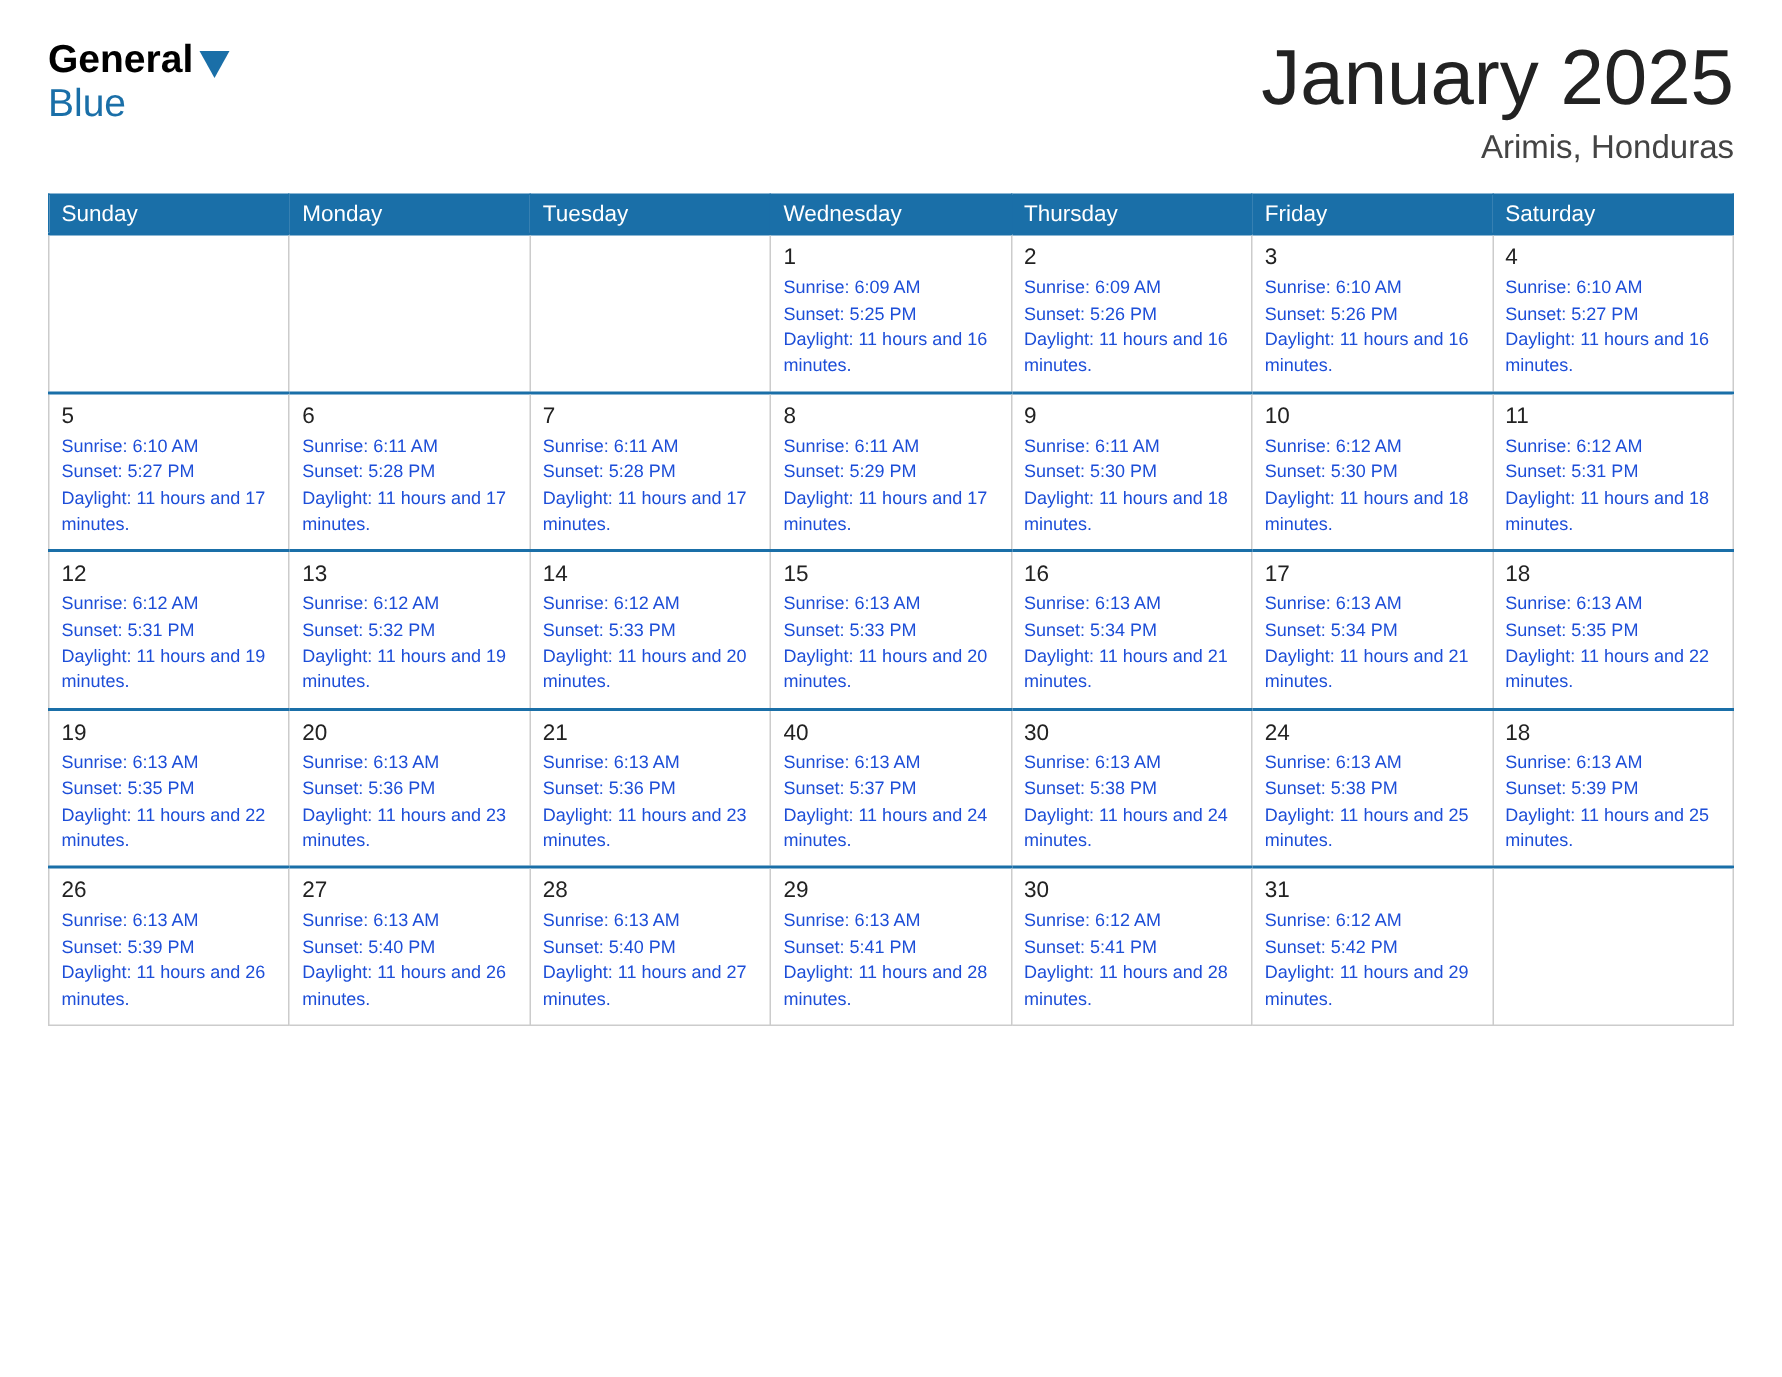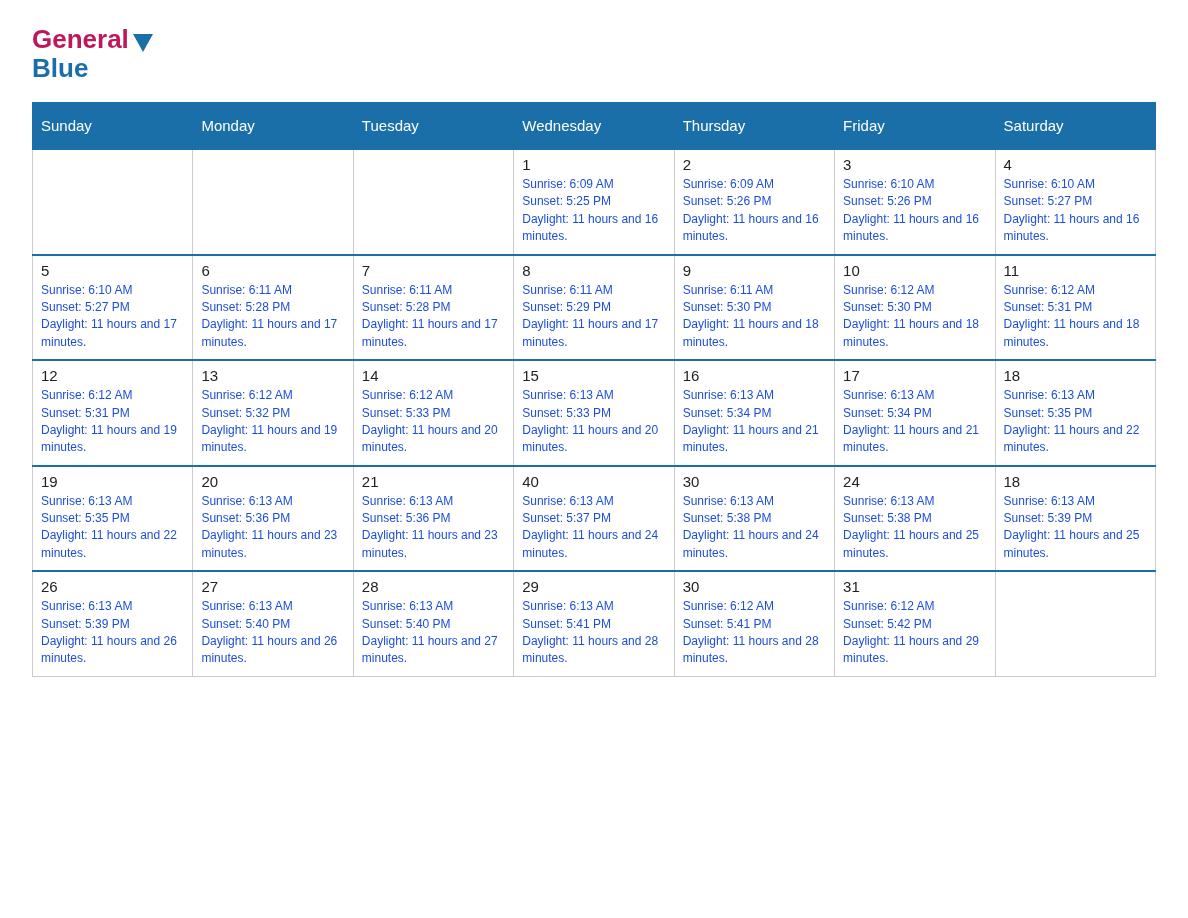--- a/index.html
+++ b/index.html
@@ -22,34 +22,34 @@
       align-items: flex-start;
     }
     .logo-text {
       display: flex;
       align-items: center;
       gap: 2px;
     }
     .logo-general {
       font-size: 26px;
       font-weight: bold;
-      color: #be185d;
+      color: #000000;
     }
     .logo-triangle {
       width: 0;
       height: 0;
       border-left: 10px solid transparent;
       border-right: 10px solid transparent;
       border-top: 18px solid #1a6fa8;
       margin-left: 2px;
       margin-top: 6px;
     }
     .logo-blue {
       font-size: 26px;
-      font-weight: bold;
+      font-weight: normal;
       color: #1a6fa8;
       margin-top: -2px;
     }
     .title-section {
       text-align: right;
     }
     .main-title {
       font-size: 52px;
       font-weight: normal;
       color: #222;
@@ -62,21 +62,21 @@
     }
     table {
       width: 100%;
       border-collapse: collapse;
     }
     thead tr th {
       background-color: #1a6fa8;
       color: #fff;
       font-size: 15px;
       font-weight: normal;
-      padding: 14px 8px;
+      padding: 4px 8px;
       text-align: left;
       border: 1px solid #1a6fa8;
     }
     tbody tr td {
       vertical-align: top;
       padding: 6px 8px 8px 8px;
       border: 1px solid #ccc;
       border-top: 2px solid #1a6fa8;
       font-size: 12.5px;
       color: #333;
@@ -102,20 +102,24 @@
 </head>
 <body>
 
 <div class="header">
   <div class="logo">
     <div class="logo-text">
       <span class="logo-general">General</span>
       <div class="logo-triangle"></div>
     </div>
     <span class="logo-blue">Blue</span>
+  </div>
+  <div class="title-section">
+    <div class="main-title">January 2025</div>
+    <div class="subtitle">Arimis, Honduras</div>
   </div>
 </div>
 
 <table>
   <thead>
     <tr>
       <th>Sunday</th>
       <th>Monday</th>
       <th>Tuesday</th>
       <th>Wednesday</th>

